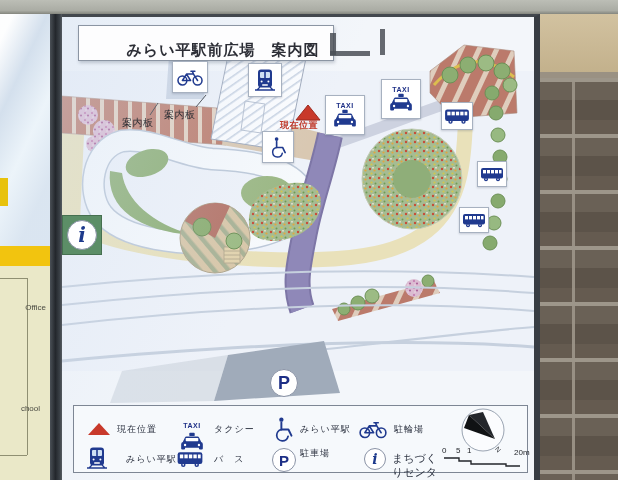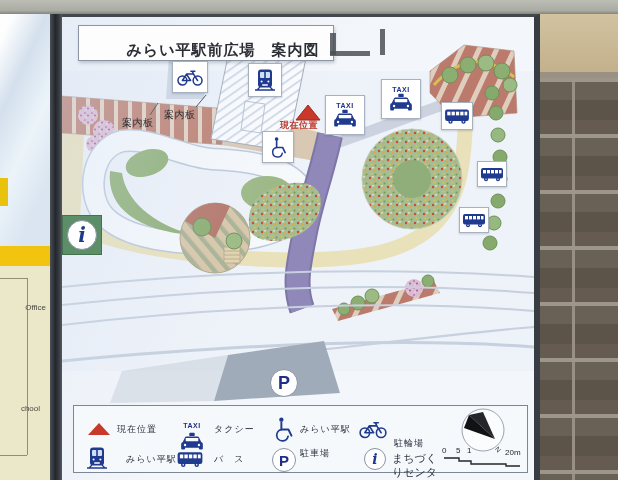--- a/index.html
+++ b/index.html
@@ -350,21 +350,21 @@
       <span class="abs legend-label" style="left:140px;top:17px">タクシー</span>
 
       <svg class="abs" style="left:196px;top:10px" width="26" height="26">
           <use href="#sym-wheelchair"></use>
         </svg>
       <span class="abs legend-label" style="left:226px;top:17px">みらい平駅</span>
 
       <svg class="abs" style="left:284px;top:12px" width="30" height="22">
           <use href="#sym-bicycle"></use>
         </svg>
-      <span class="abs legend-label" style="left:320px;top:31px">駐輪場</span>
+      <span class="abs legend-label" style="left:320px;top:17px">駐輪場</span>
 
       <svg class="abs" style="left:384px;top:0px" width="50" height="50">
         <circle cx="25" cy="24" r="21" fill="rgba(255,255,255,.5)" stroke="#9aa4b2"></circle>
         <polygon points="11,9 37,33 25,6" fill="#23262b"></polygon>
         <polygon points="11,9 37,33 6,22" fill="#101214"></polygon>
         <text x="38" y="44" font-size="7" fill="#33363b" transform="rotate(48 38 42)">N</text>
       </svg>
 
       <svg class="abs" style="left:11px;top:40px" width="24" height="24">
           <use href="#sym-train"></use>
@@ -379,20 +379,20 @@
       <div class="abs p-circle" style="left:198px;top:42px;width:22px;height:22px;font-size:15px">P</div>
       <span class="abs legend-label" style="left:226px;top:41px">駐車場</span>
 
       <div class="abs i-circle" style="left:290px;top:42px;width:20px;height:20px;font-size:14px">i</div>
       <span class="abs legend-label small" style="left:318px;top:40px;width:48px">まちづくりセンター</span>
 
       <div class="abs" style="left:368px;top:40px;width:84px;height:26px">
         <span class="abs scale-num" style="left:0;top:0">0</span>
         <span class="abs scale-num" style="left:14px;top:0">5</span>
         <span class="abs scale-num" style="left:25px;top:0">1</span>
-        <span class="abs scale-num" style="left:63px;top:2px">20m</span>
+        <span class="abs scale-num" style="left:72px;top:2px">20m</span>
         <svg class="abs" style="left:0;top:10px" width="84" height="14">
           <path d="M2 2 L17 2 L17 5 L29 5 L29 8 L64 8 L64 10 L78 10" fill="none" stroke="#23262b" stroke-width="1.4"></path>
         </svg>
       </div>
     </div>
   </div>
 </div>
 
 </body></html>

